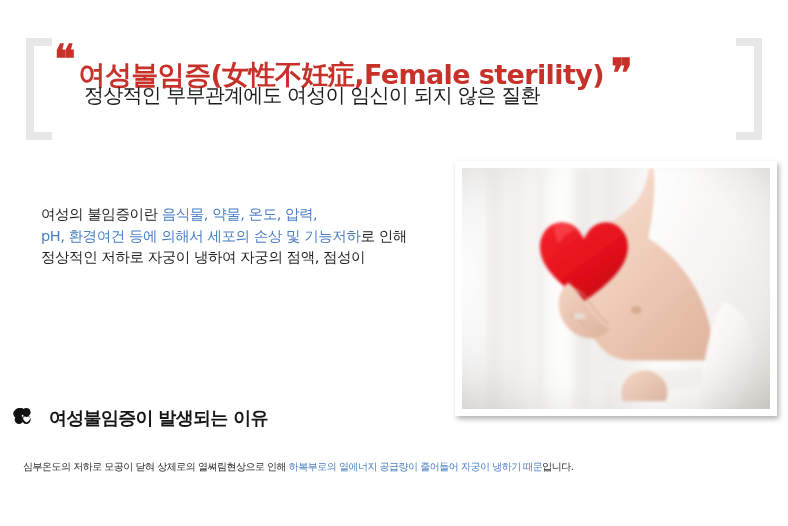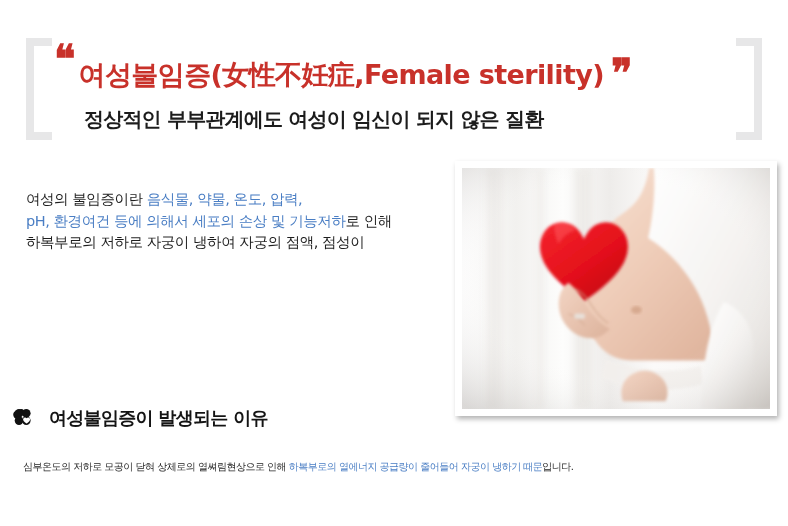--- a/index.html
+++ b/index.html
@@ -63,53 +63,52 @@
     font-size: 27px;
     font-weight: 700;
     line-height: 1.25;
     letter-spacing: -0.6px;
     margin-top: 18px;
   }
 
   .sub-title {
     position: absolute;
     left: 58px;
-    top: 68px;
+    top: 44px;
     font-size: 20px;
-    font-weight: 700;
+    font-weight: 400;
     color: #1c1c1c;
     letter-spacing: -0.8px;
     white-space: nowrap;
   }
 
   
   .body-col {
     position: absolute;
     left: 23px;
     top: 186px;
     width: 420px;
   }
   .para {
     font-size: 14.5px;
     line-height: 21.5px;
     letter-spacing: -0.45px;
     color: #1f1f1f;
-    margin: 3px;
+    margin: 18px;
   }
   .para + .para { margin-top: 20px; }
   .hl { color: #4a7ec4; }
   .para-underline span { text-decoration: underline; text-underline-offset: 2px; }
 
   
   .section-head {
     position: absolute;
     left: 12px;
     top: 406px;
     display: flex;
-    align-items: center;
     gap: 11px;
   }
   .clover-icon { display: block; }
   .section-head-text {
     font-size: 18px;
     font-weight: 700;
     color: #141414;
     letter-spacing: -0.7px;
     white-space: nowrap;
   }
@@ -164,21 +163,21 @@
     </div>
 
     <div class="sub-title">정상적인 부부관계에도 여성이 임신이 되지 않은 질환</div>
   </div>
 
   <div class="body-col">
 
     <p class="para">
       <span>여성의 불임증이란 </span><span class="hl">음식물, 약물, 온도, 압력,</span><br>
       <span class="hl">pH, 환경여건 등에 의해서 세포의 손상 및 기능저하</span><span>로 인해</span><br>
-      <span>하복부로의 저하로 자궁이 냉하여 자궁의 점액, 점성이</span><br>
+      <span>정상적인 저하로 자궁이 냉하여 자궁의 점액, 점성이</span><br>
     </p>
 
   </div>
 
   <div class="section-head">
     <span>
       <svg class="clover-icon" width="26" height="22" viewBox="0 0 26 22" aria-hidden="true">
         <g fill="#111111">
           <path d="M9.1 2.0c2.4 0 3.9 1.9 3.9 4.1 0 1.0-.3 1.9-.8 2.6-.9-.5-1.9-.8-3.0-.8-2.5 0-4.3 1.5-4.3 3.6 0 .3 0 .5.1.8C2.6 11.7 1.2 9.9 1.2 7.6c0-2.3 1.8-3.9 4.0-3.9.6 0 1.2.1 1.7.4.3-1.2 1.1-2.1 2.2-2.1z"></path>
           <circle cx="7.0" cy="6.3" r="4.3"></circle>

